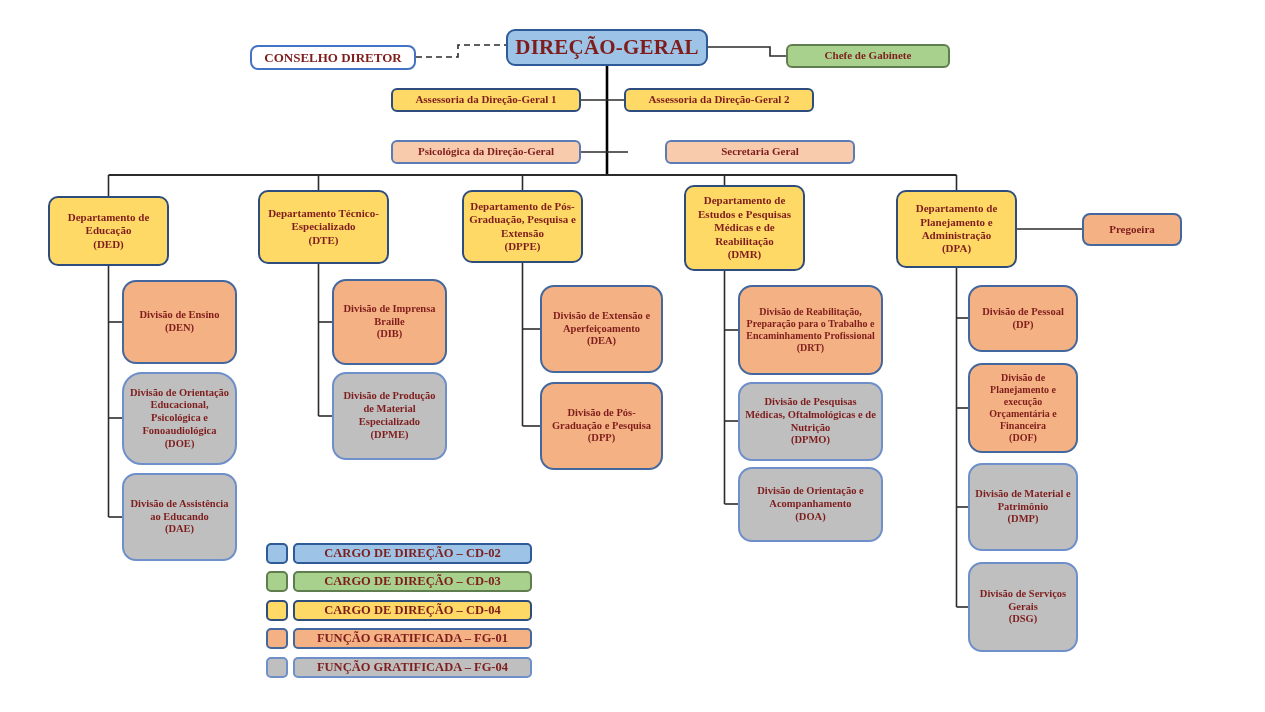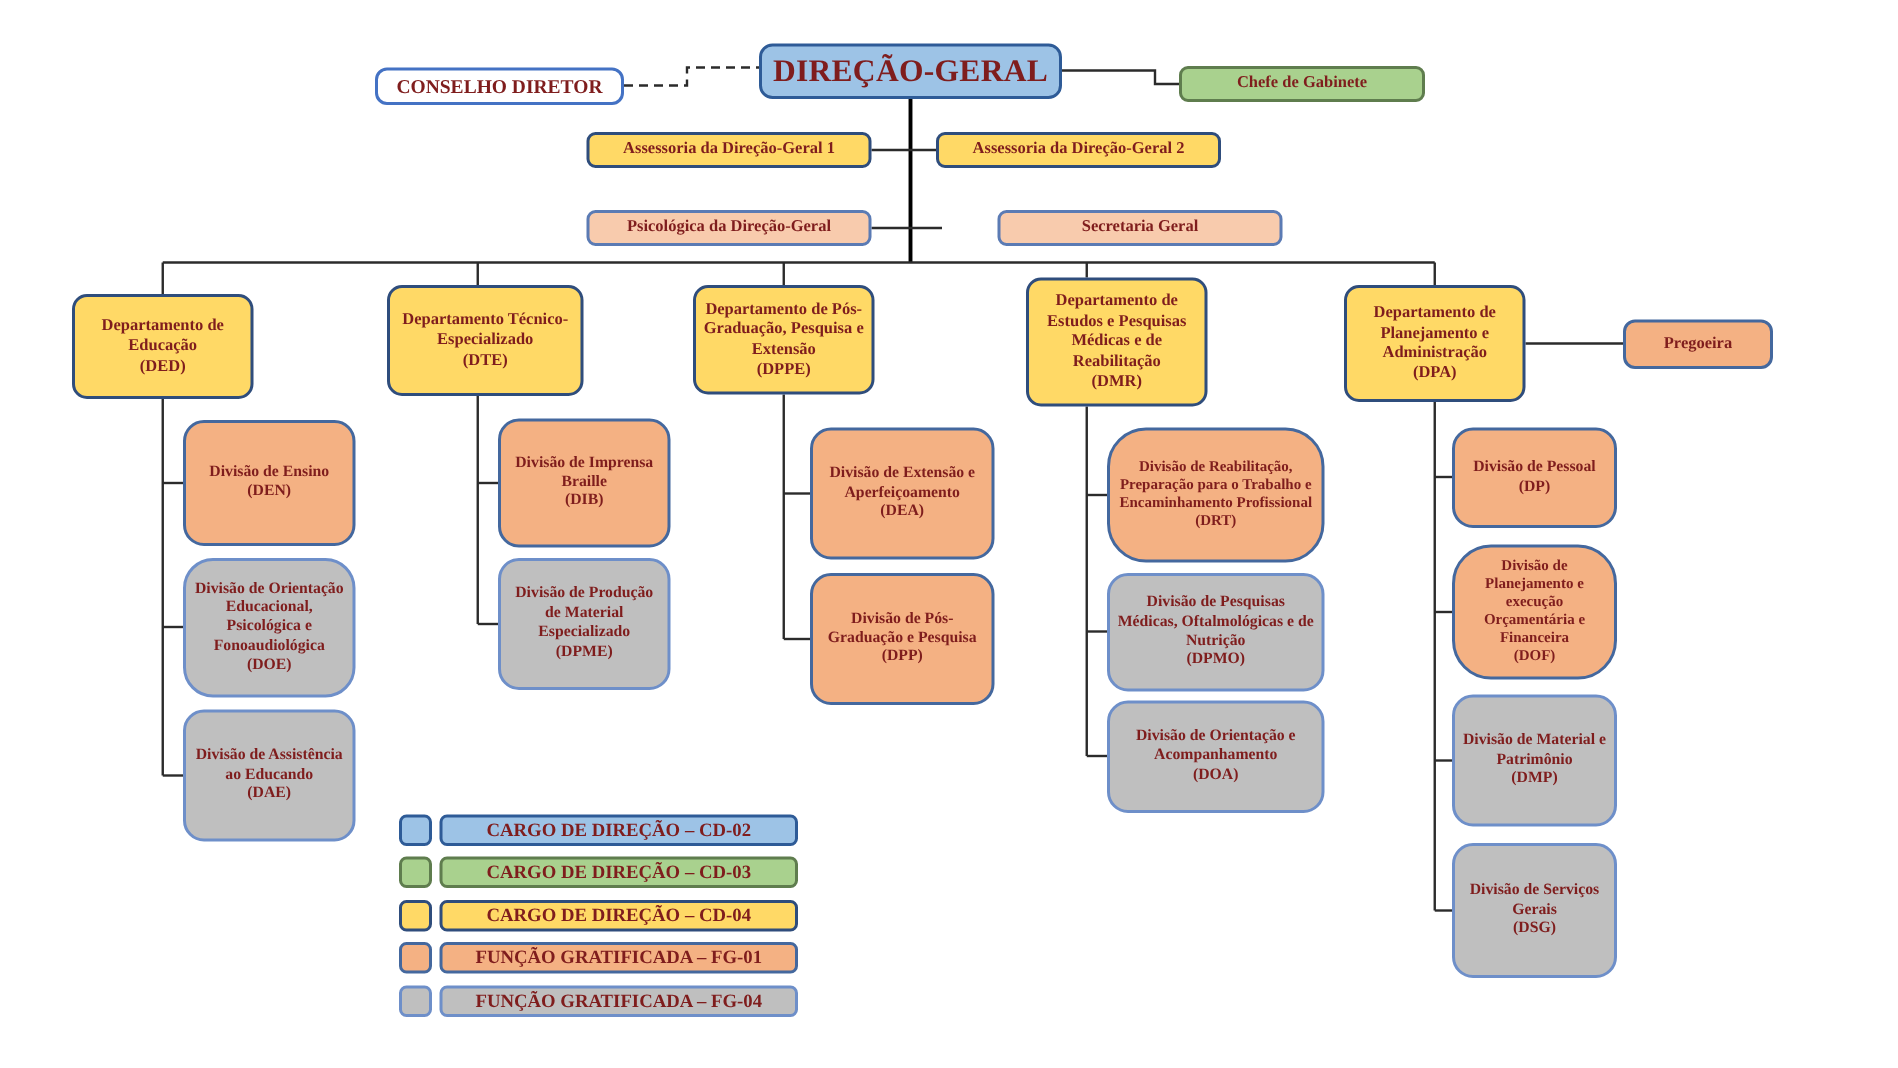--- a/index.html
+++ b/index.html
@@ -5,21 +5,21 @@
   html,body{margin:0;padding:0;background:#fff;}
   #stage{position:relative;width:1265px;height:712px;background:#fff;overflow:hidden;
          font-family:Liberation Serif, serif;color:#7f1d1d;}
   #wires{position:absolute;left:0;top:0;width:1265px;height:712px;}
   .node{position:absolute;box-sizing:border-box;display:flex;flex-direction:column;
         align-items:center;justify-content:center;text-align:center;
         font-weight:600;line-height:1.22;padding:2px 4px;z-index:2;}
   .pill{border-radius:6px;font-size:11px;}
   .dept{border-radius:10px;font-size:11px;}
   .divn{border-radius:14px;font-size:10.5px;}
-  .divn.small{font-size:10px;line-height:1.2;border-radius:26px;}
+  .divn.small{font-size:10px;line-height:1.2;}
   .c-white {background:#ffffff;border:2px solid #4472C4;}
   .c-blue  {background:#9DC3E6;border:2px solid #2E5B97;}
   .c-green {background:#A9D18E;border:2px solid #5F7D4E;}
   .c-yellow{background:#FFD966;border:2px solid #2F4D7C;}
   .c-peach {background:#F8CBAD;border:2px solid #5B7BB4;}
   .c-orange{background:#F4B183;border:2px solid #44689E;}
   .c-gray  {background:#BFBFBF;border:2px solid #6E8FC9;}
   #n-direcao{font-size:21px;font-weight:700;letter-spacing:.2px;}
   #n-conselho{font-size:13px;font-weight:700;border-radius:8px;}
   .legend-swatch{position:absolute;width:22px;height:21px;border-radius:5px;z-index:2;box-sizing:border-box;}

